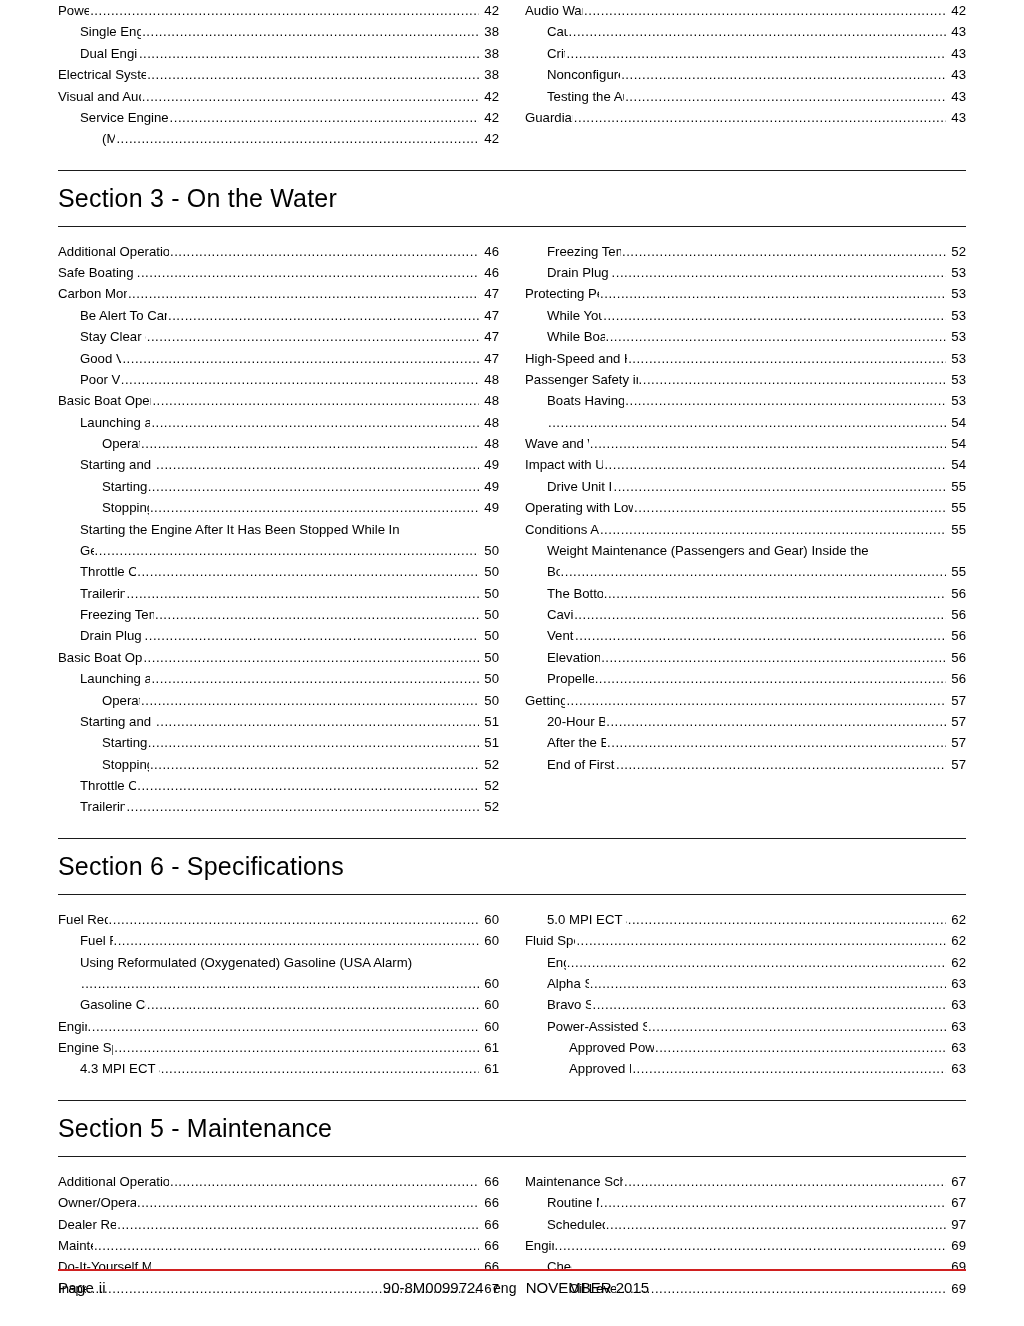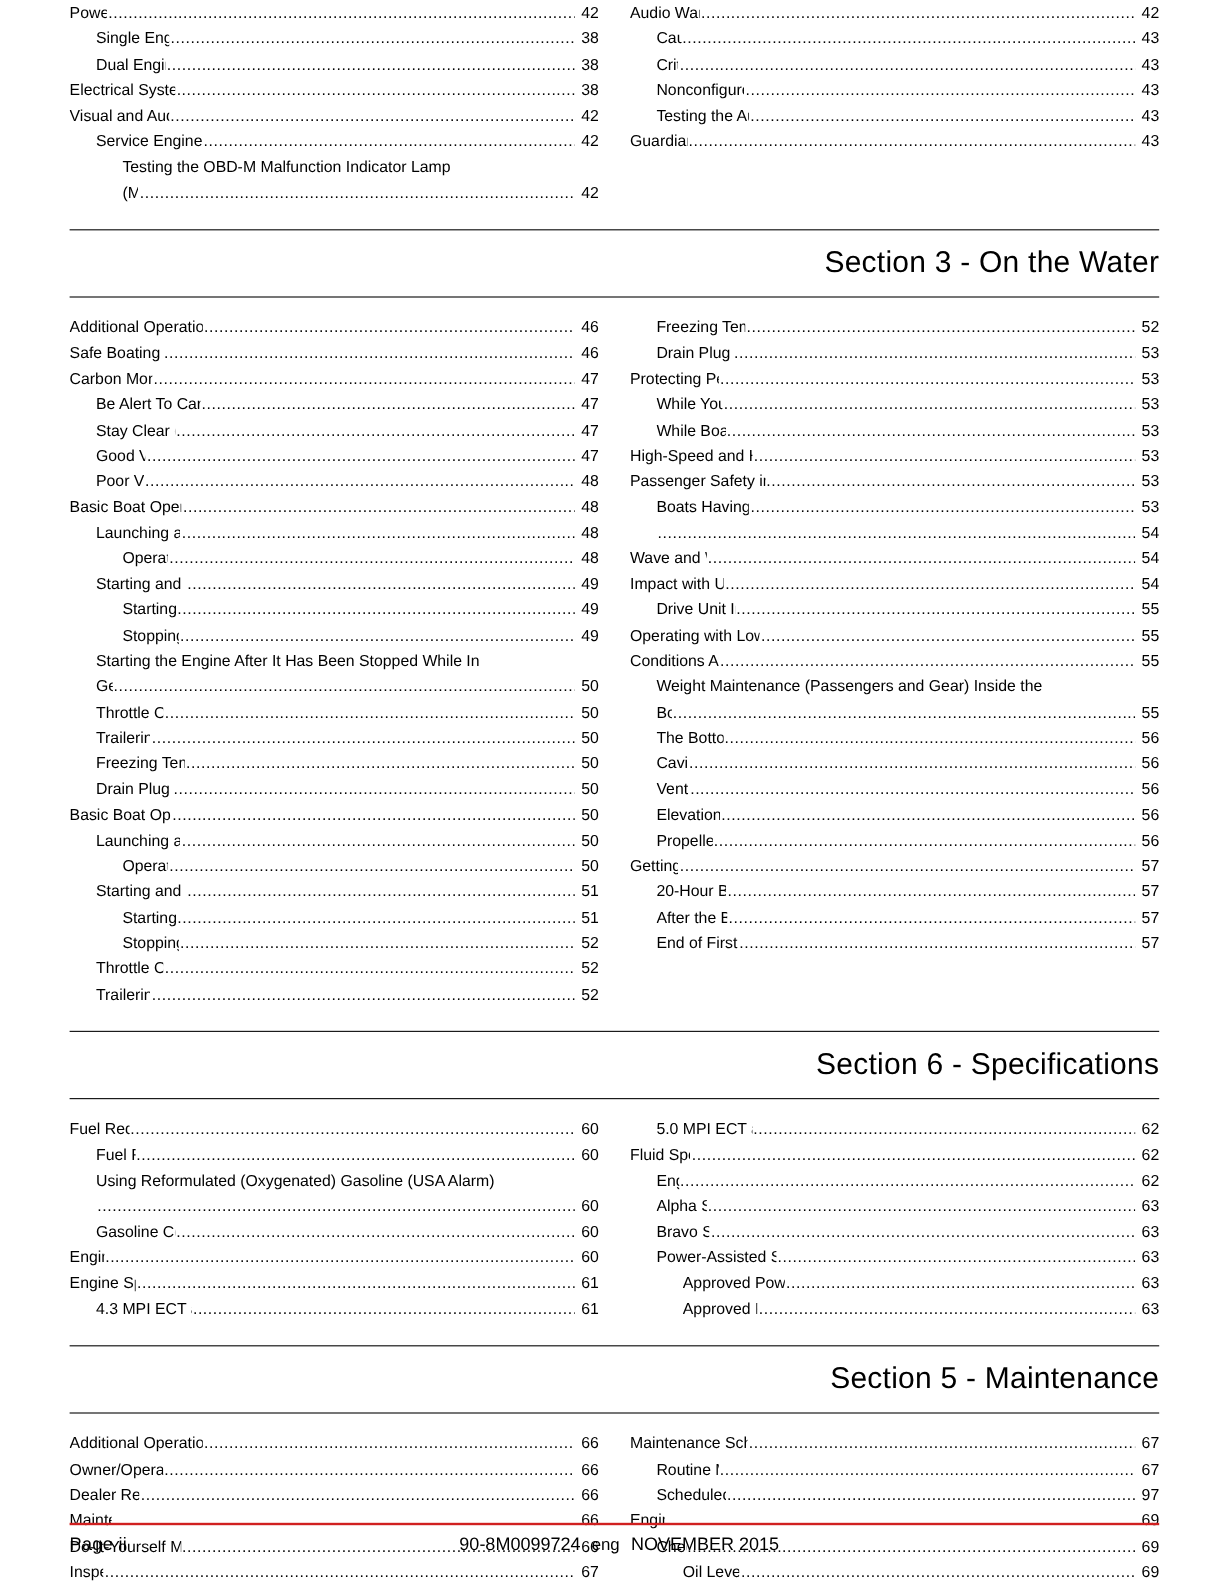--- a/index.html
+++ b/index.html
@@ -73,21 +73,21 @@
   .lvl0 { padding-left: 0px; }
   .lvl1 { padding-left: 22px; }
   .lvl2 { padding-left: 44px; }
 
   
   .rule {
     border-top: 1.6px solid #1b1b1b;
     margin: 0;
   }
   .section-head {
-    text-align: right;
+    text-align: left;
     font-size: 25px;
     font-weight: normal;
     letter-spacing: 0.2px;
     padding: 13px 0 13px;
   }
   .band-top { margin-top: 20px; }
   .band-gap-below { height: 14px; }
 
   
   .footer {
@@ -149,21 +149,20 @@
           <span class="txt">Visual and Audio Warning Systems</span>
           <span class="dots">........................................................................................................................................................................................................</span>
           <span class="pg">42</span>
         </div>
         <div class="entry lvl1">
           <span class="txt">Service Engine Light and OBD-M MIL Kit</span>
           <span class="dots">........................................................................................................................................................................................................</span>
           <span class="pg">42</span>
         </div>
         <div class="entry lvl2 wrap">
-          <span class="l1">Testing the OBD-M Malfunction Indicator Lamp</span>
           <span class="l2">
             <span class="txt">(MIL)</span>
             <span class="dots">........................................................................................................................................................................................................</span>
             <span class="pg">42</span>
           </span>
         </div>
       </div>
     <div class="col" id="top-right">
         <div class="entry lvl0">
           <span class="txt">Audio Warning System</span>

